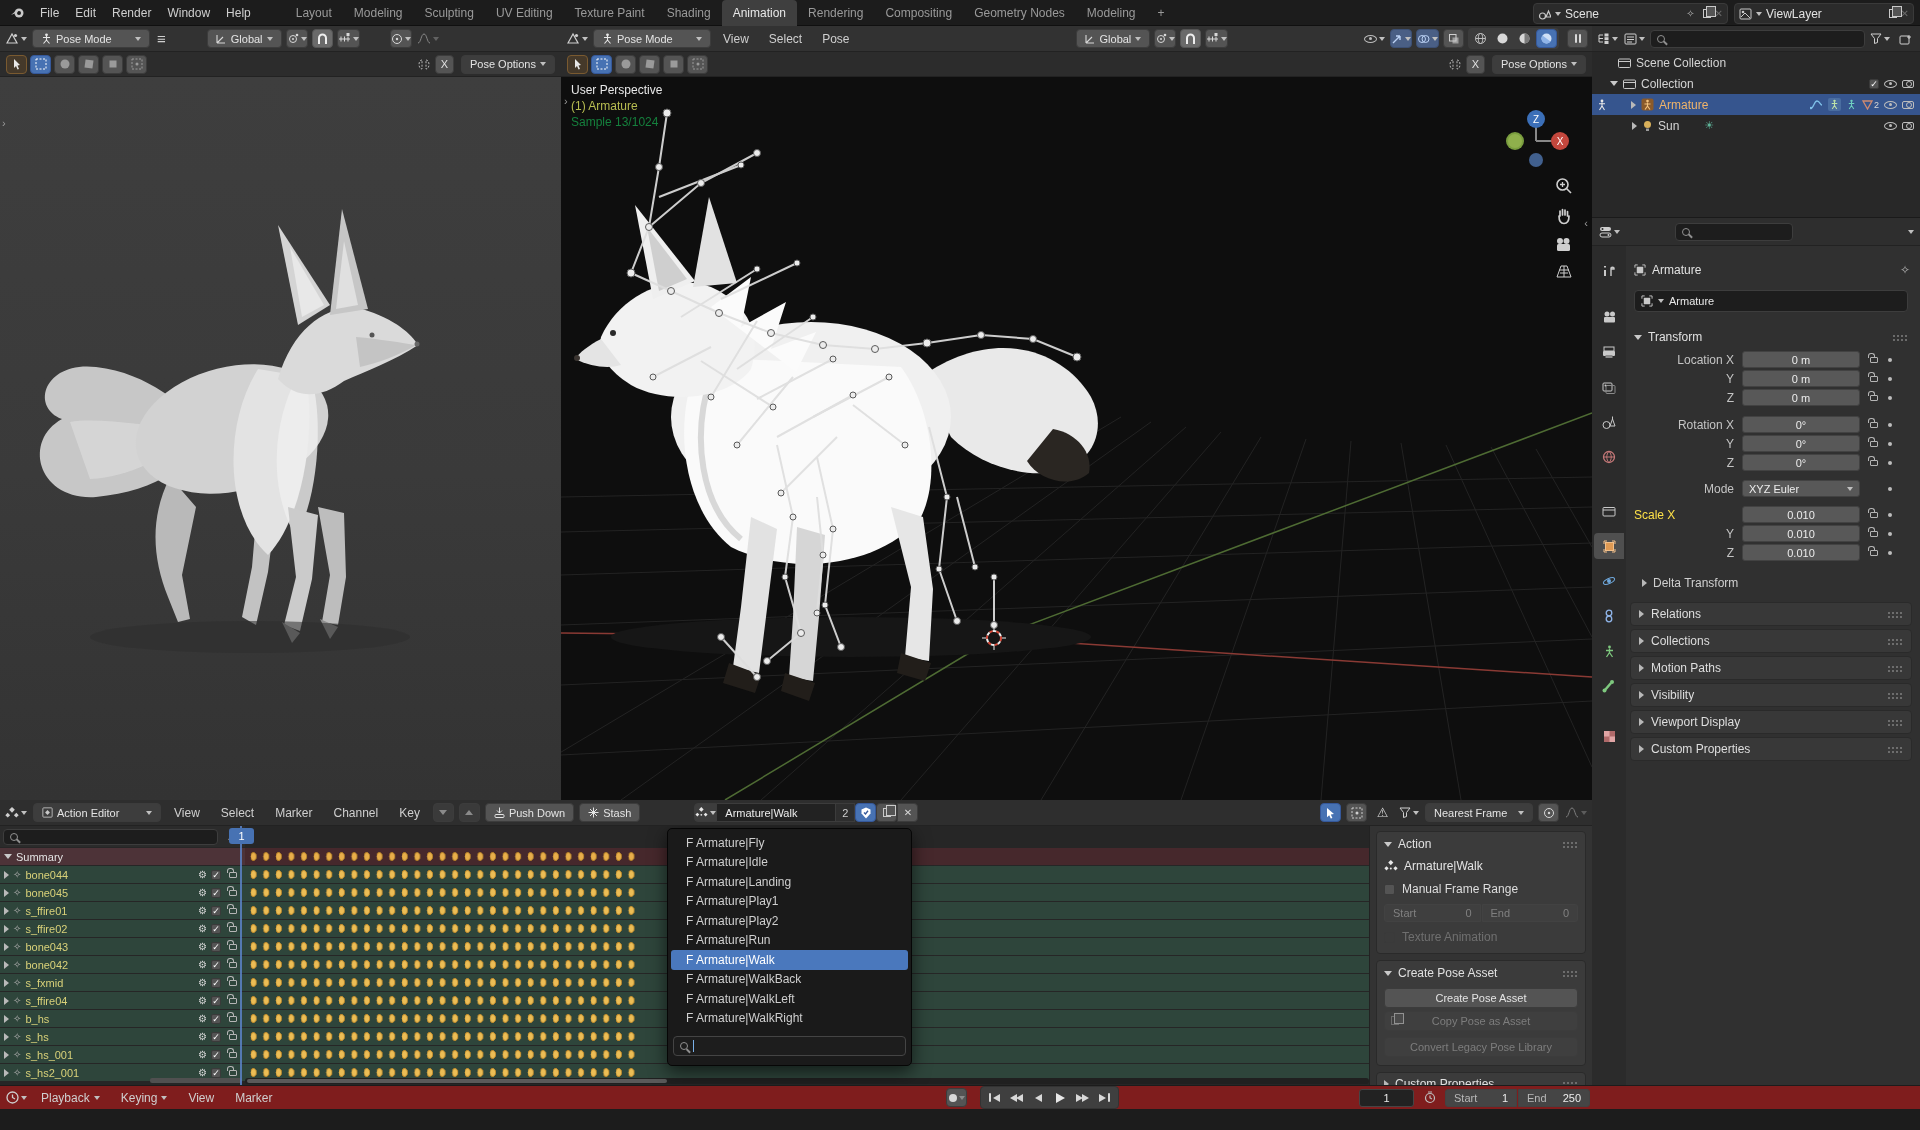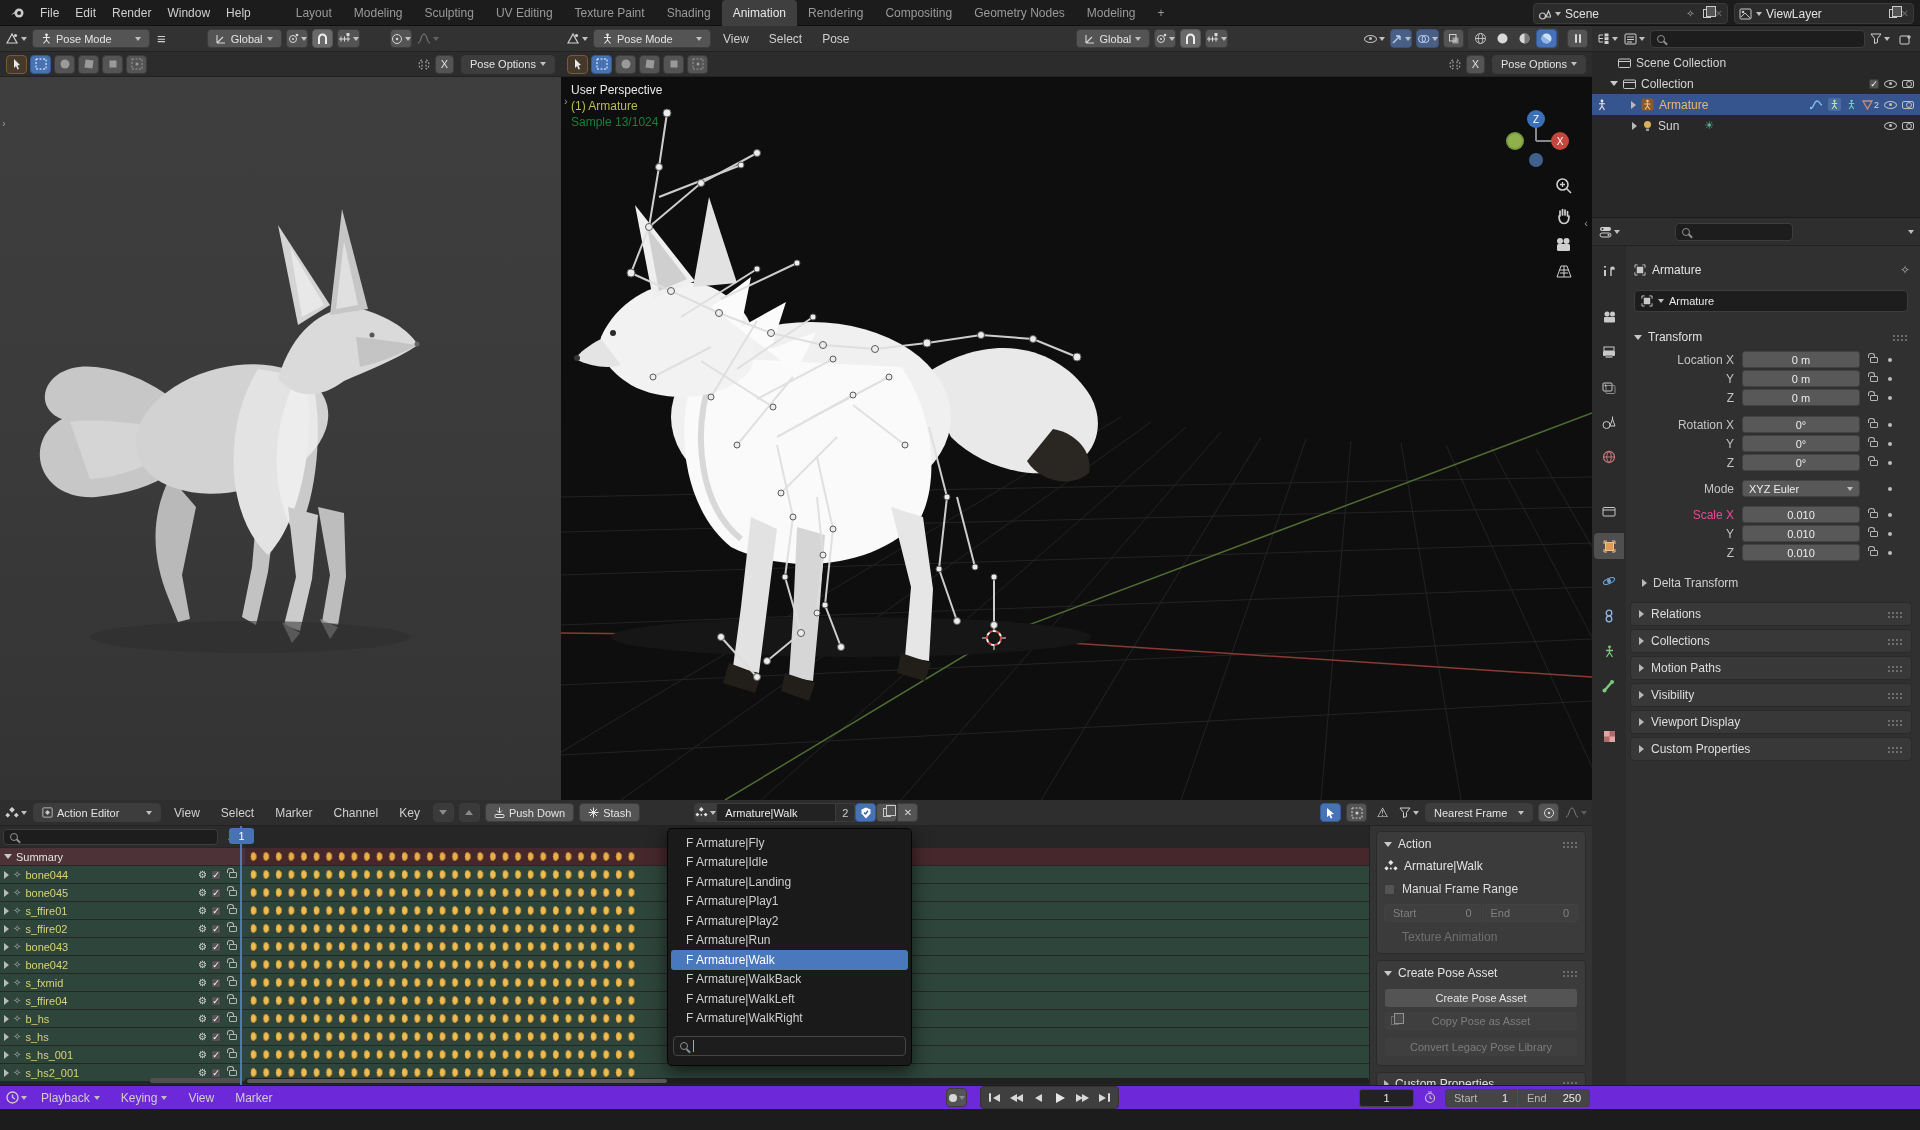--- a/index.html
+++ b/index.html
@@ -873,21 +873,21 @@
           <span style="width:100px;text-align:right;color:#c4c4c4">Mode</span>
           <span class="field" style="width:118px;margin-left:8px;justify-content:flex-start;padding:0 6px;gap:4px">
             <span>XYZ Euler</span>
             <span style="flex:1"></span>
             <span class="chev"></span>
           </span>
           <span class="dot" style="margin-left:28px"></span>
         </div>
       <div style="height:7px"></div>
       <div class="row" style="height:19px">
-          <span style="width:100px;text-align:right;color:#ec4899">Scale X</span>
+          <span style="width:100px;color:#fde047">Scale X</span>
           <span class="field" style="width:118px;margin-left:8px">0.010</span>
           <span class="lock" style="margin-left:10px"></span>
           <span class="dot" style="margin-left:10px"></span>
         </div>
       <div class="row" style="height:19px">
           <span style="width:100px;text-align:right;color:#c4c4c4">Y</span>
           <span class="field" style="width:118px;margin-left:8px">0.010</span>
           <span class="lock" style="margin-left:10px"></span>
           <span class="dot" style="margin-left:10px"></span>
         </div>
@@ -1278,21 +1278,21 @@
         <div class="panelhdr">
             <span class="tri-r"></span>
             <span>Custom Properties</span>
             <span style="flex:1"></span>
             <span class="grip"></span>
           </div>
       </div>
     </div>
   </div>
 
-  <div class="abs row" style="left:0;top:1085px;width:1920px;height:24px;background:#6d28d9;border-top:1px solid #1c1c1c;padding:0 5px;gap:5px">
+  <div class="abs row" style="left:0;top:1085px;width:1920px;height:24px;background:#7f1d1d;border-top:1px solid #1c1c1c;padding:0 5px;gap:5px">
     <span class="iconbtn flat">
       <svg width="13" height="13" viewBox="0 0 13 13">
           <circle cx="6.5" cy="6.5" r="5.5" fill="none" stroke="#cfcfcf" stroke-width="1.3"></circle>
           <path d="M6.5,3.5 L6.5,6.5 L9,8" stroke="#cfcfcf" fill="none" stroke-width="1.3"></path>
         </svg>
         <span class="chev"></span>
     </span>
     <span class="menu" style="height:20px;gap:4px">
         <span>Playback</span>
         <span class="chev"></span>

